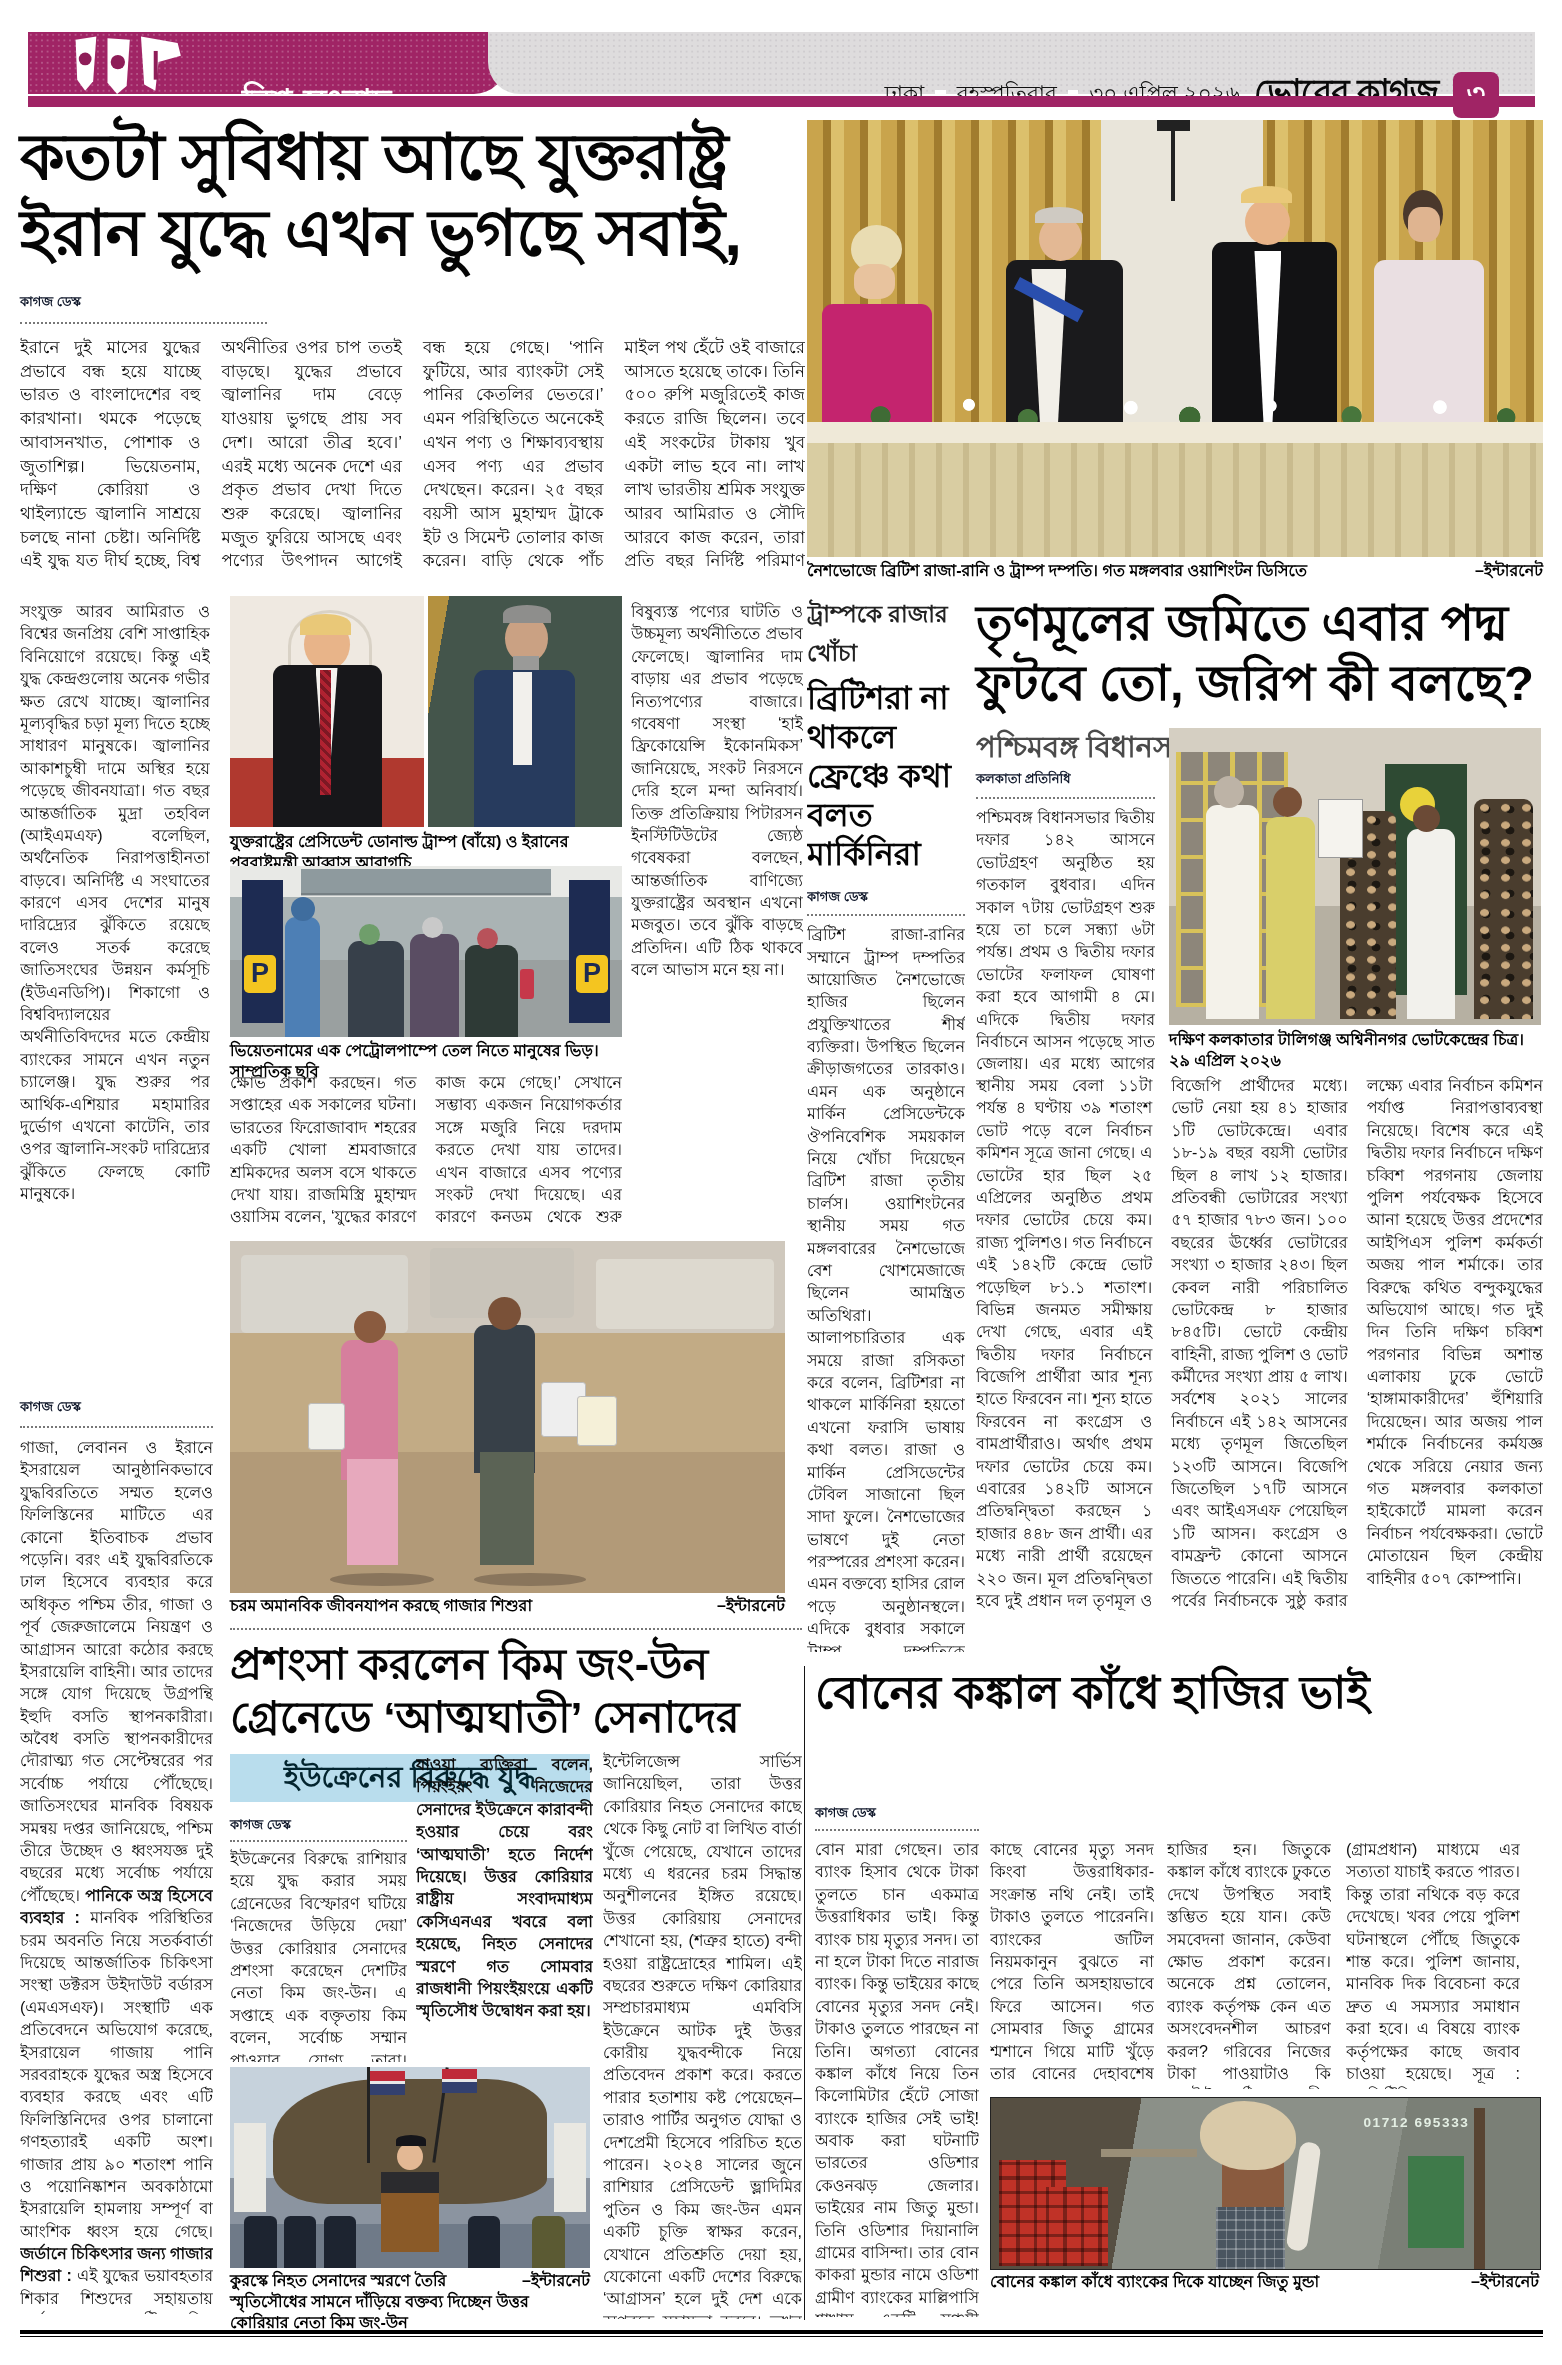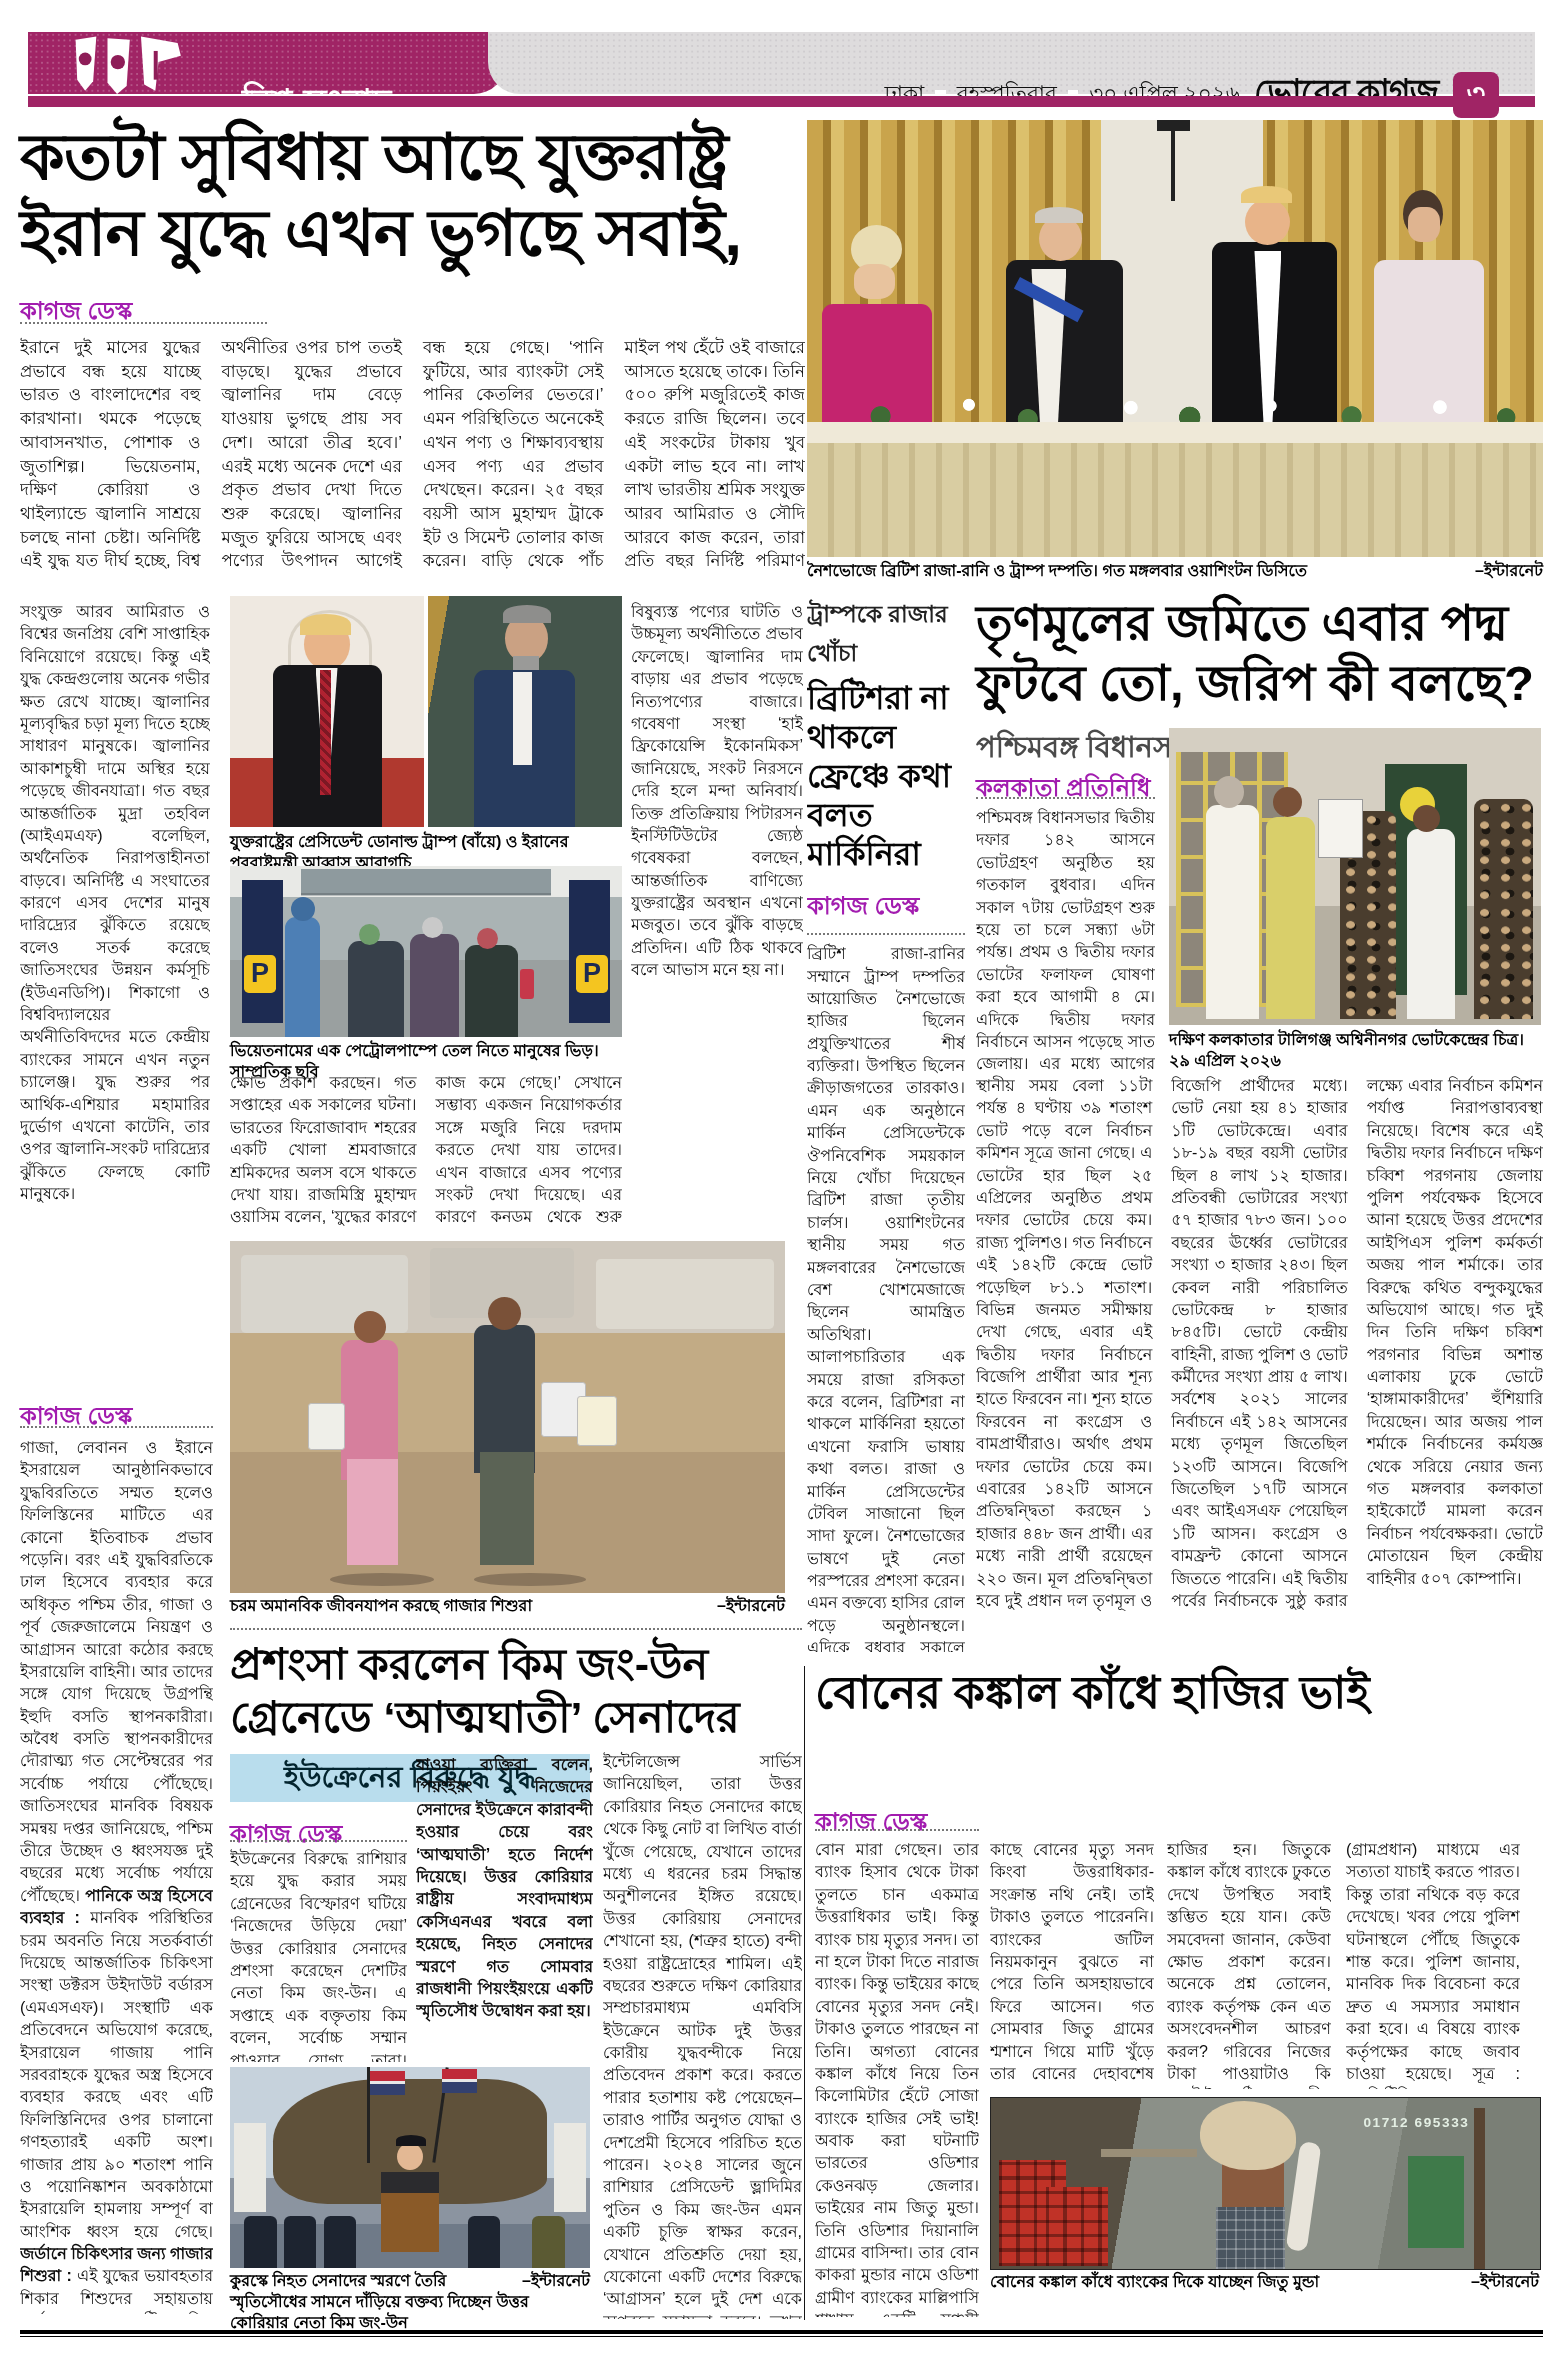--- a/index.html
+++ b/index.html
@@ -21,21 +21,21 @@
   .paper-name{font-size:33px;font-weight:bold;color:#0a0a0a;letter-spacing:-0.8px;transform:scaleY(1.1);}
   .page-badge{width:46px;height:46px;background:#a02465;border-radius:8px;color:#fff;font-size:29px;
     font-weight:bold;display:flex;align-items:center;justify-content:center;}
   
   .headline-xl{font-size:64px;font-weight:bold;line-height:1.18;color:#050505;letter-spacing:-0.8px;}
   .headline-lg{font-size:49px;font-weight:bold;line-height:1.22;color:#050505;}
   .headline-md{font-size:43px;font-weight:bold;line-height:1.24;color:#050505;}
   .headline-sm{font-size:36px;font-weight:bold;line-height:1.22;color:#050505;}
   .kicker{font-size:23px;font-weight:bold;color:#222;}
   .subhead{font-size:29px;color:#4a4a4a;font-weight:bold;}
-  .byline{font-size:24px;font-weight:bold;color:#a21caf;}
+  .byline{font-size:13px;font-weight:bold;color:#0f172a;}
   .dotrule{border-top:2.4px dotted #777;height:0;}
   .body-txt{font-size:16.7px;line-height:1.42;text-align:justify;color:#0d0d0d;overflow:hidden;}
   .body-sm{font-size:16px;line-height:1.4;}
   .cap{font-size:16px;font-weight:bold;color:#000;line-height:1.3;}
   .cap-row{display:flex;justify-content:space-between;align-items:flex-start;gap:16px;}
   .credit{font-weight:bold;white-space:nowrap;}
   .tagbox{background:#b9dded;display:flex;align-items:center;justify-content:center;
     font-size:29px;font-weight:bold;color:#03242e;}
   .vrule{border-left:1.6px solid #151515;width:0;}
   .bottom-border{border-top:4px solid #000;}

